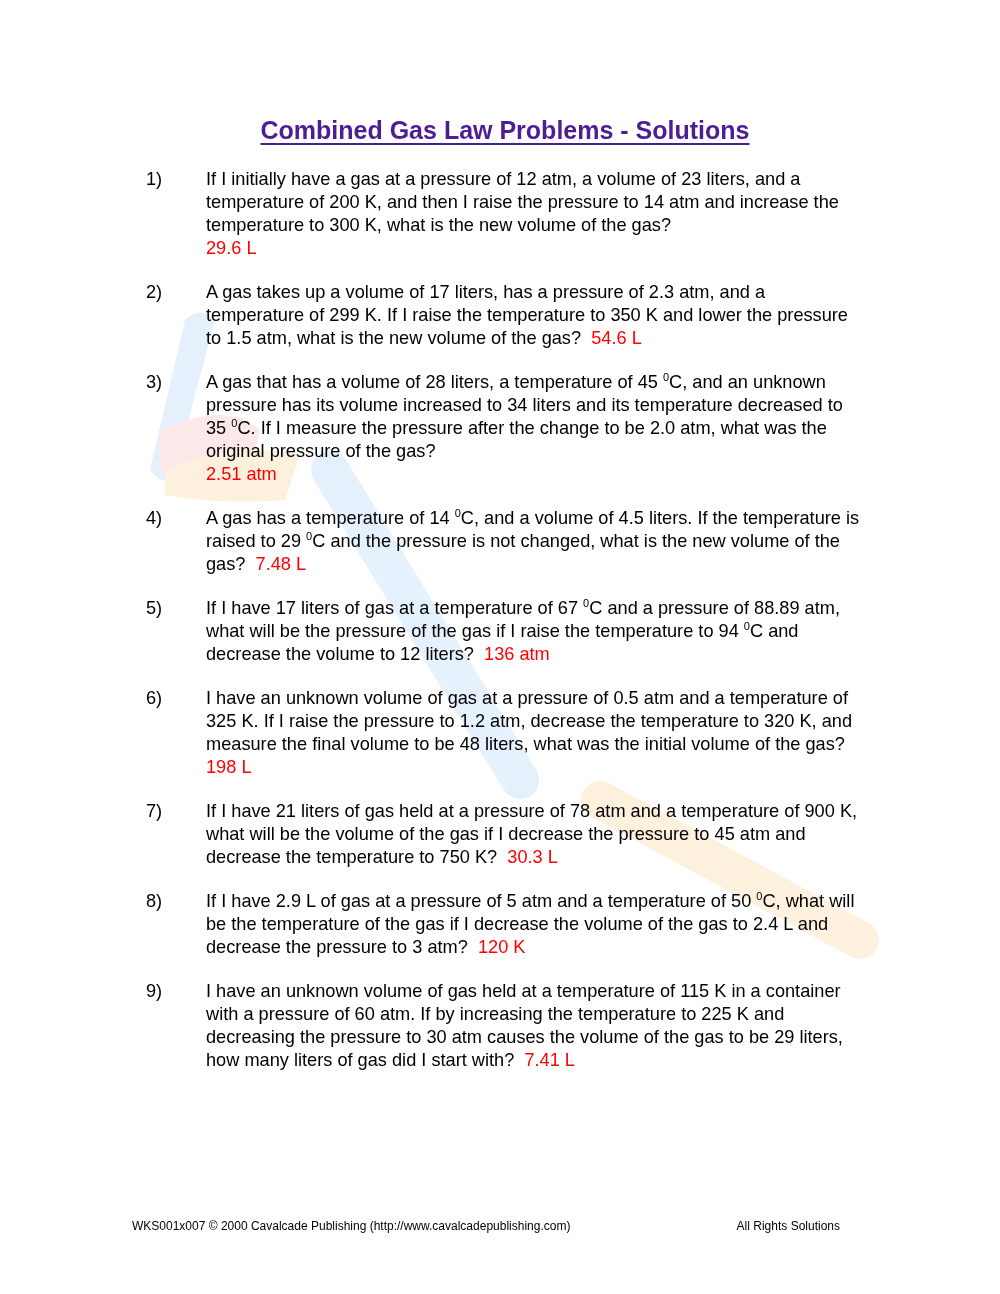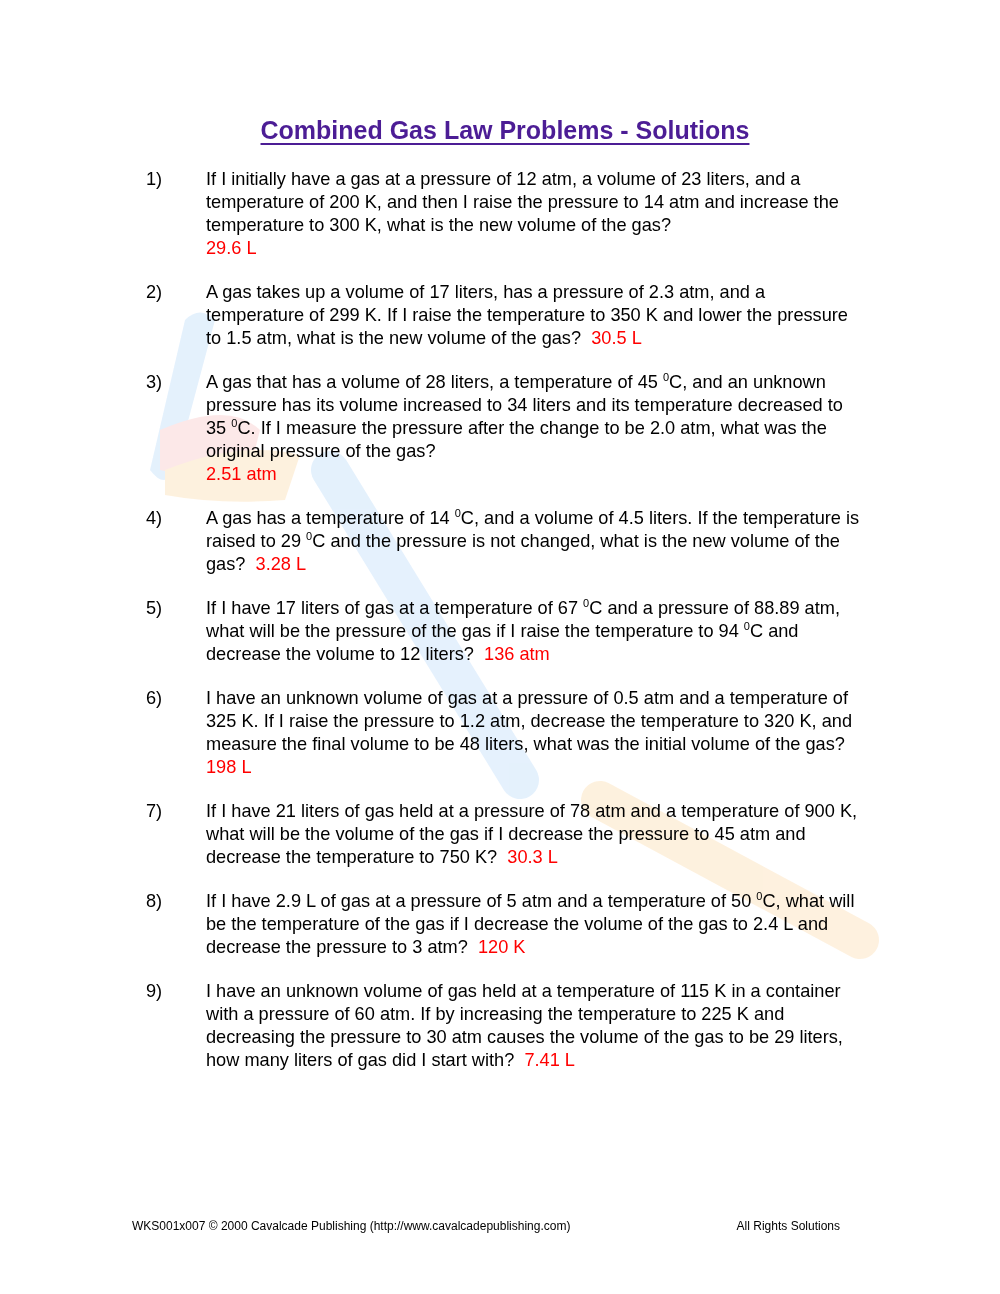--- a/index.html
+++ b/index.html
@@ -33,29 +33,29 @@
 
 <div class="title">Combined Gas Law Problems - Solutions</div>
 
 <div class="problems" id="problems">
     <div class="problem" style="margin-bottom: 21px;">
       <div class="num">1)</div>
       <div class="text">If I initially have a gas at a pressure of 12 atm, a volume of 23 liters, and a temperature of 200 K, and then I raise the pressure to 14 atm and increase the temperature to 300 K, what is the new volume of the gas?<br><span class="ans">29.6 L</span></div>
     </div>
     <div class="problem" style="margin-bottom: 21px;">
       <div class="num">2)</div>
-      <div class="text">A gas takes up a volume of 17 liters, has a pressure of 2.3 atm, and a temperature of 299 K.  If I raise the temperature to 350 K and lower the pressure to 1.5 atm, what is the new volume of the gas?&nbsp; <span class="ans">30.5 L</span></div>
+      <div class="text">A gas takes up a volume of 17 liters, has a pressure of 2.3 atm, and a temperature of 299 K.  If I raise the temperature to 350 K and lower the pressure to 1.5 atm, what is the new volume of the gas?&nbsp; <span class="ans">54.6 L</span></div>
     </div>
     <div class="problem" style="margin-bottom: 21px;">
       <div class="num">3)</div>
       <div class="text">A gas that has a volume of 28 liters, a temperature of 45 <sup>0</sup>C, and an unknown pressure has its volume increased to 34 liters and its temperature decreased to 35 <sup>0</sup>C.  If I measure the pressure after the change to be 2.0 atm, what was the original pressure of the gas?<br><span class="ans">2.51 atm</span></div>
     </div>
     <div class="problem" style="margin-bottom: 21px;">
       <div class="num">4)</div>
-      <div class="text">A gas has a temperature of 14 <sup>0</sup>C, and a volume of 4.5 liters.  If the temperature is raised to 29 <sup>0</sup>C and the pressure is not changed, what is the new volume of the gas?&nbsp; <span class="ans">3.28 L</span></div>
+      <div class="text">A gas has a temperature of 14 <sup>0</sup>C, and a volume of 4.5 liters.  If the temperature is raised to 29 <sup>0</sup>C and the pressure is not changed, what is the new volume of the gas?&nbsp; <span class="ans">7.48 L</span></div>
     </div>
     <div class="problem" style="margin-bottom: 21px;">
       <div class="num">5)</div>
       <div class="text">If I have 17 liters of gas at a temperature of 67 <sup>0</sup>C and a pressure of 88.89 atm, what will be the pressure of the gas if I raise the temperature to 94 <sup>0</sup>C and decrease the volume to 12 liters?&nbsp; <span class="ans">136 atm</span></div>
     </div>
     <div class="problem" style="margin-bottom: 21px;">
       <div class="num">6)</div>
       <div class="text">I have an unknown volume of gas at a pressure of 0.5 atm and a temperature of 325 K.  If I raise the pressure to 1.2 atm, decrease the temperature to 320 K, and measure the final volume to be 48 liters, what was the initial volume of the gas?&nbsp; <span class="ans">198 L</span></div>
     </div>
     <div class="problem" style="margin-bottom: 21px;">

